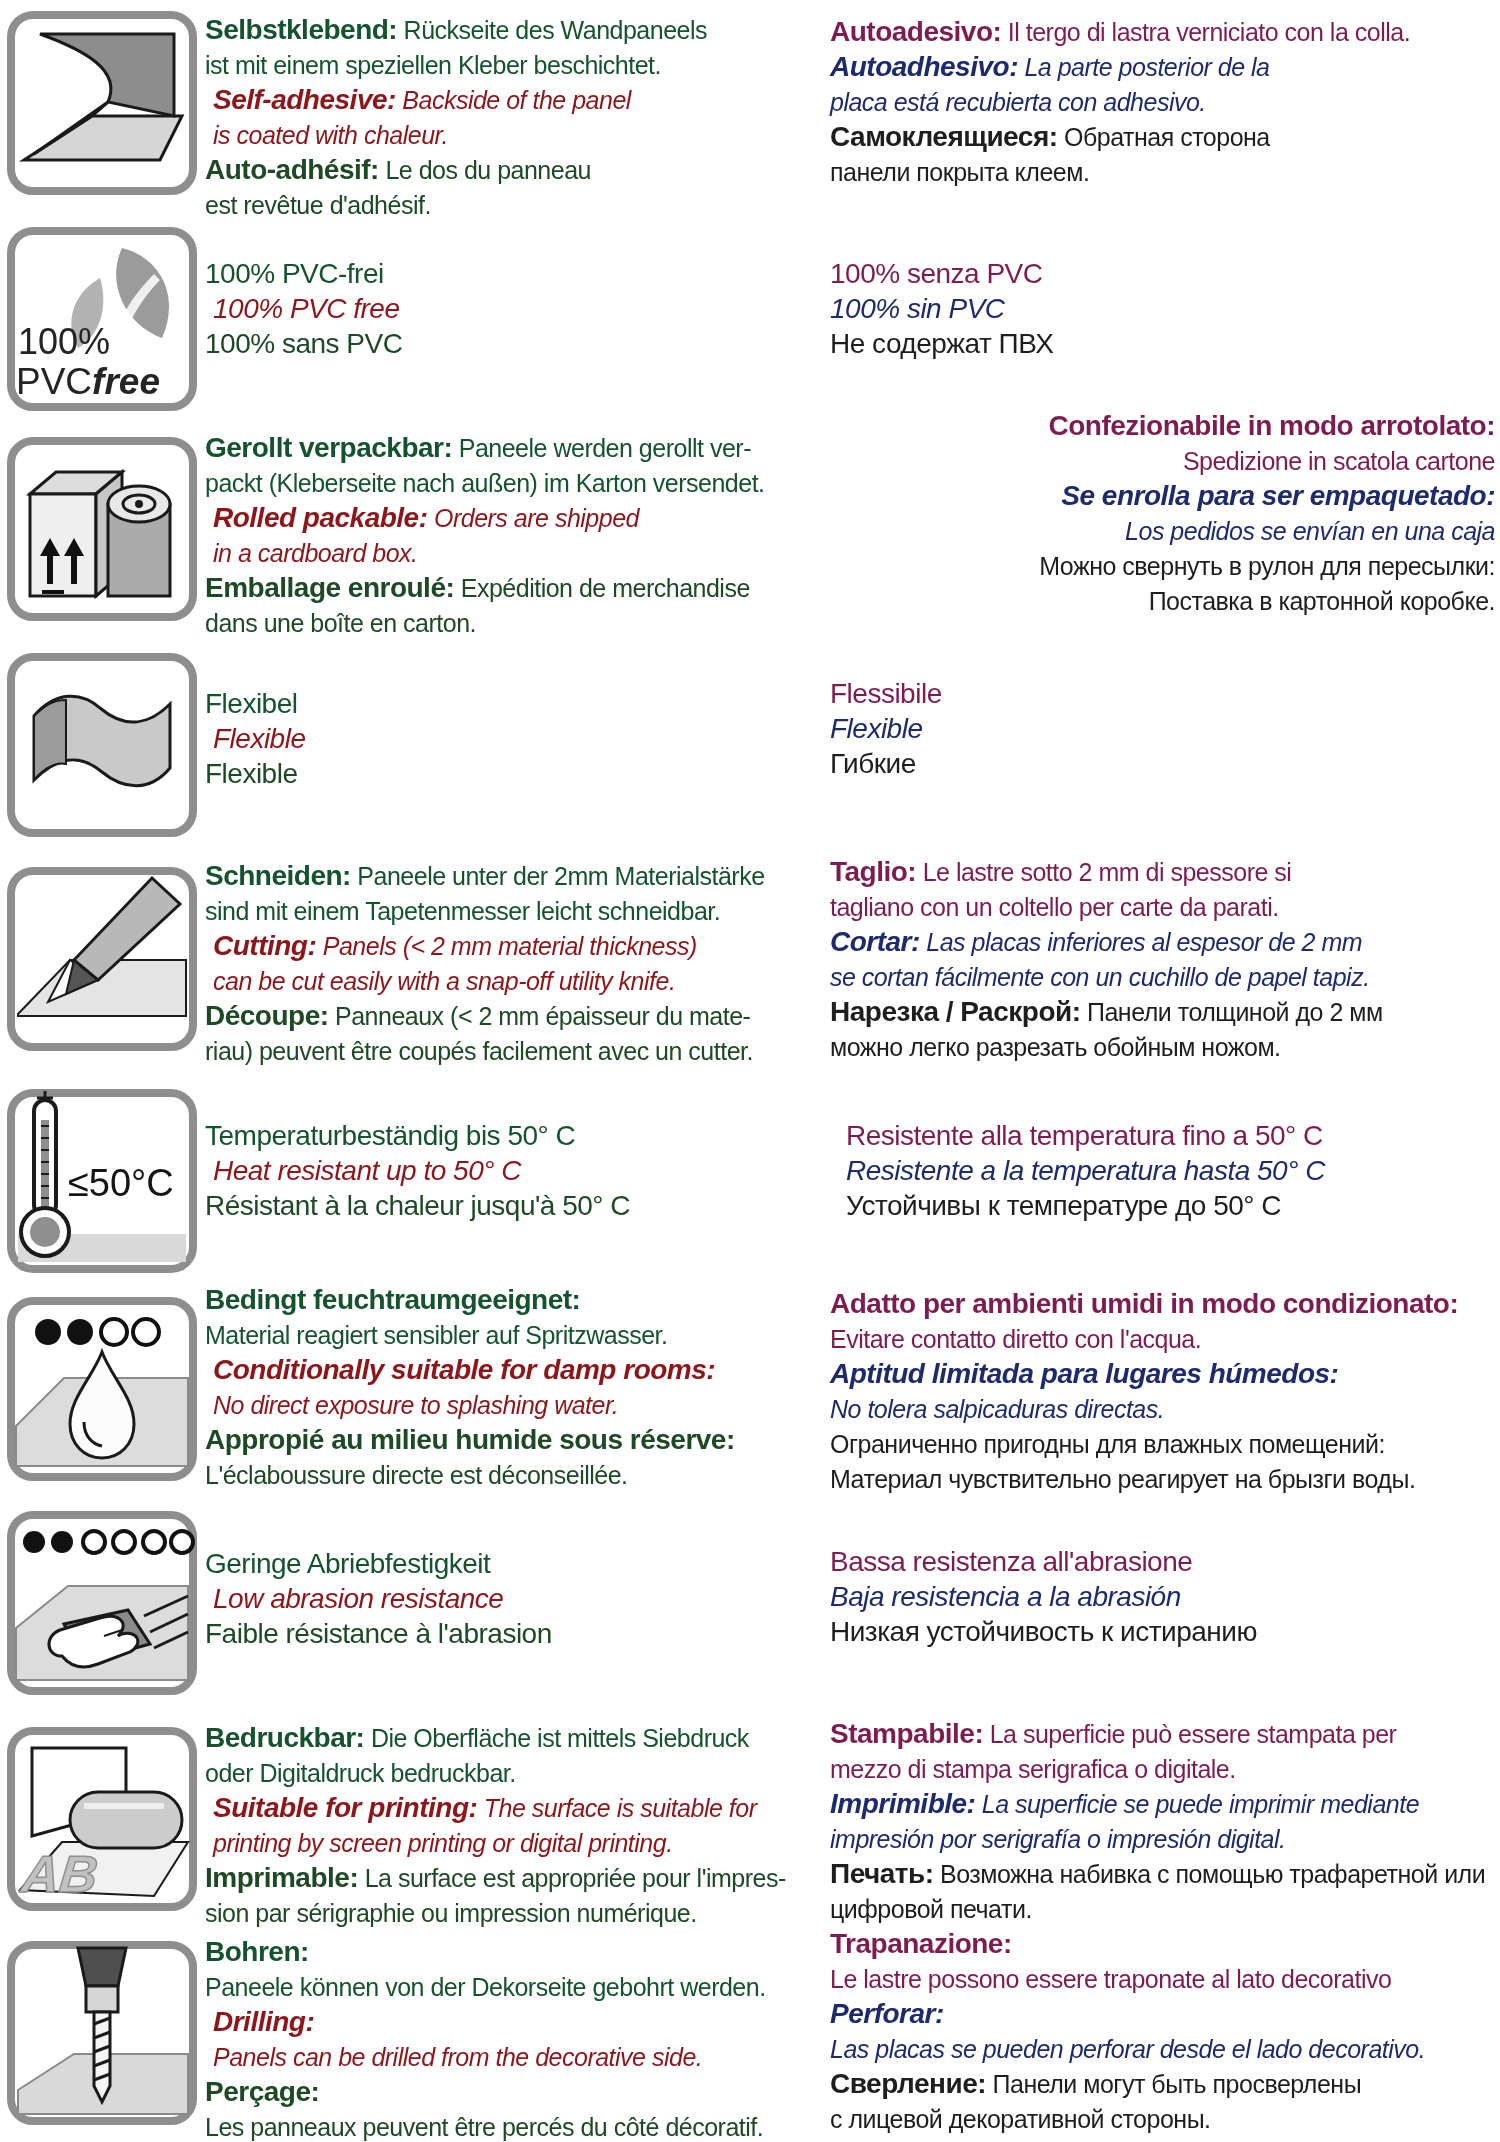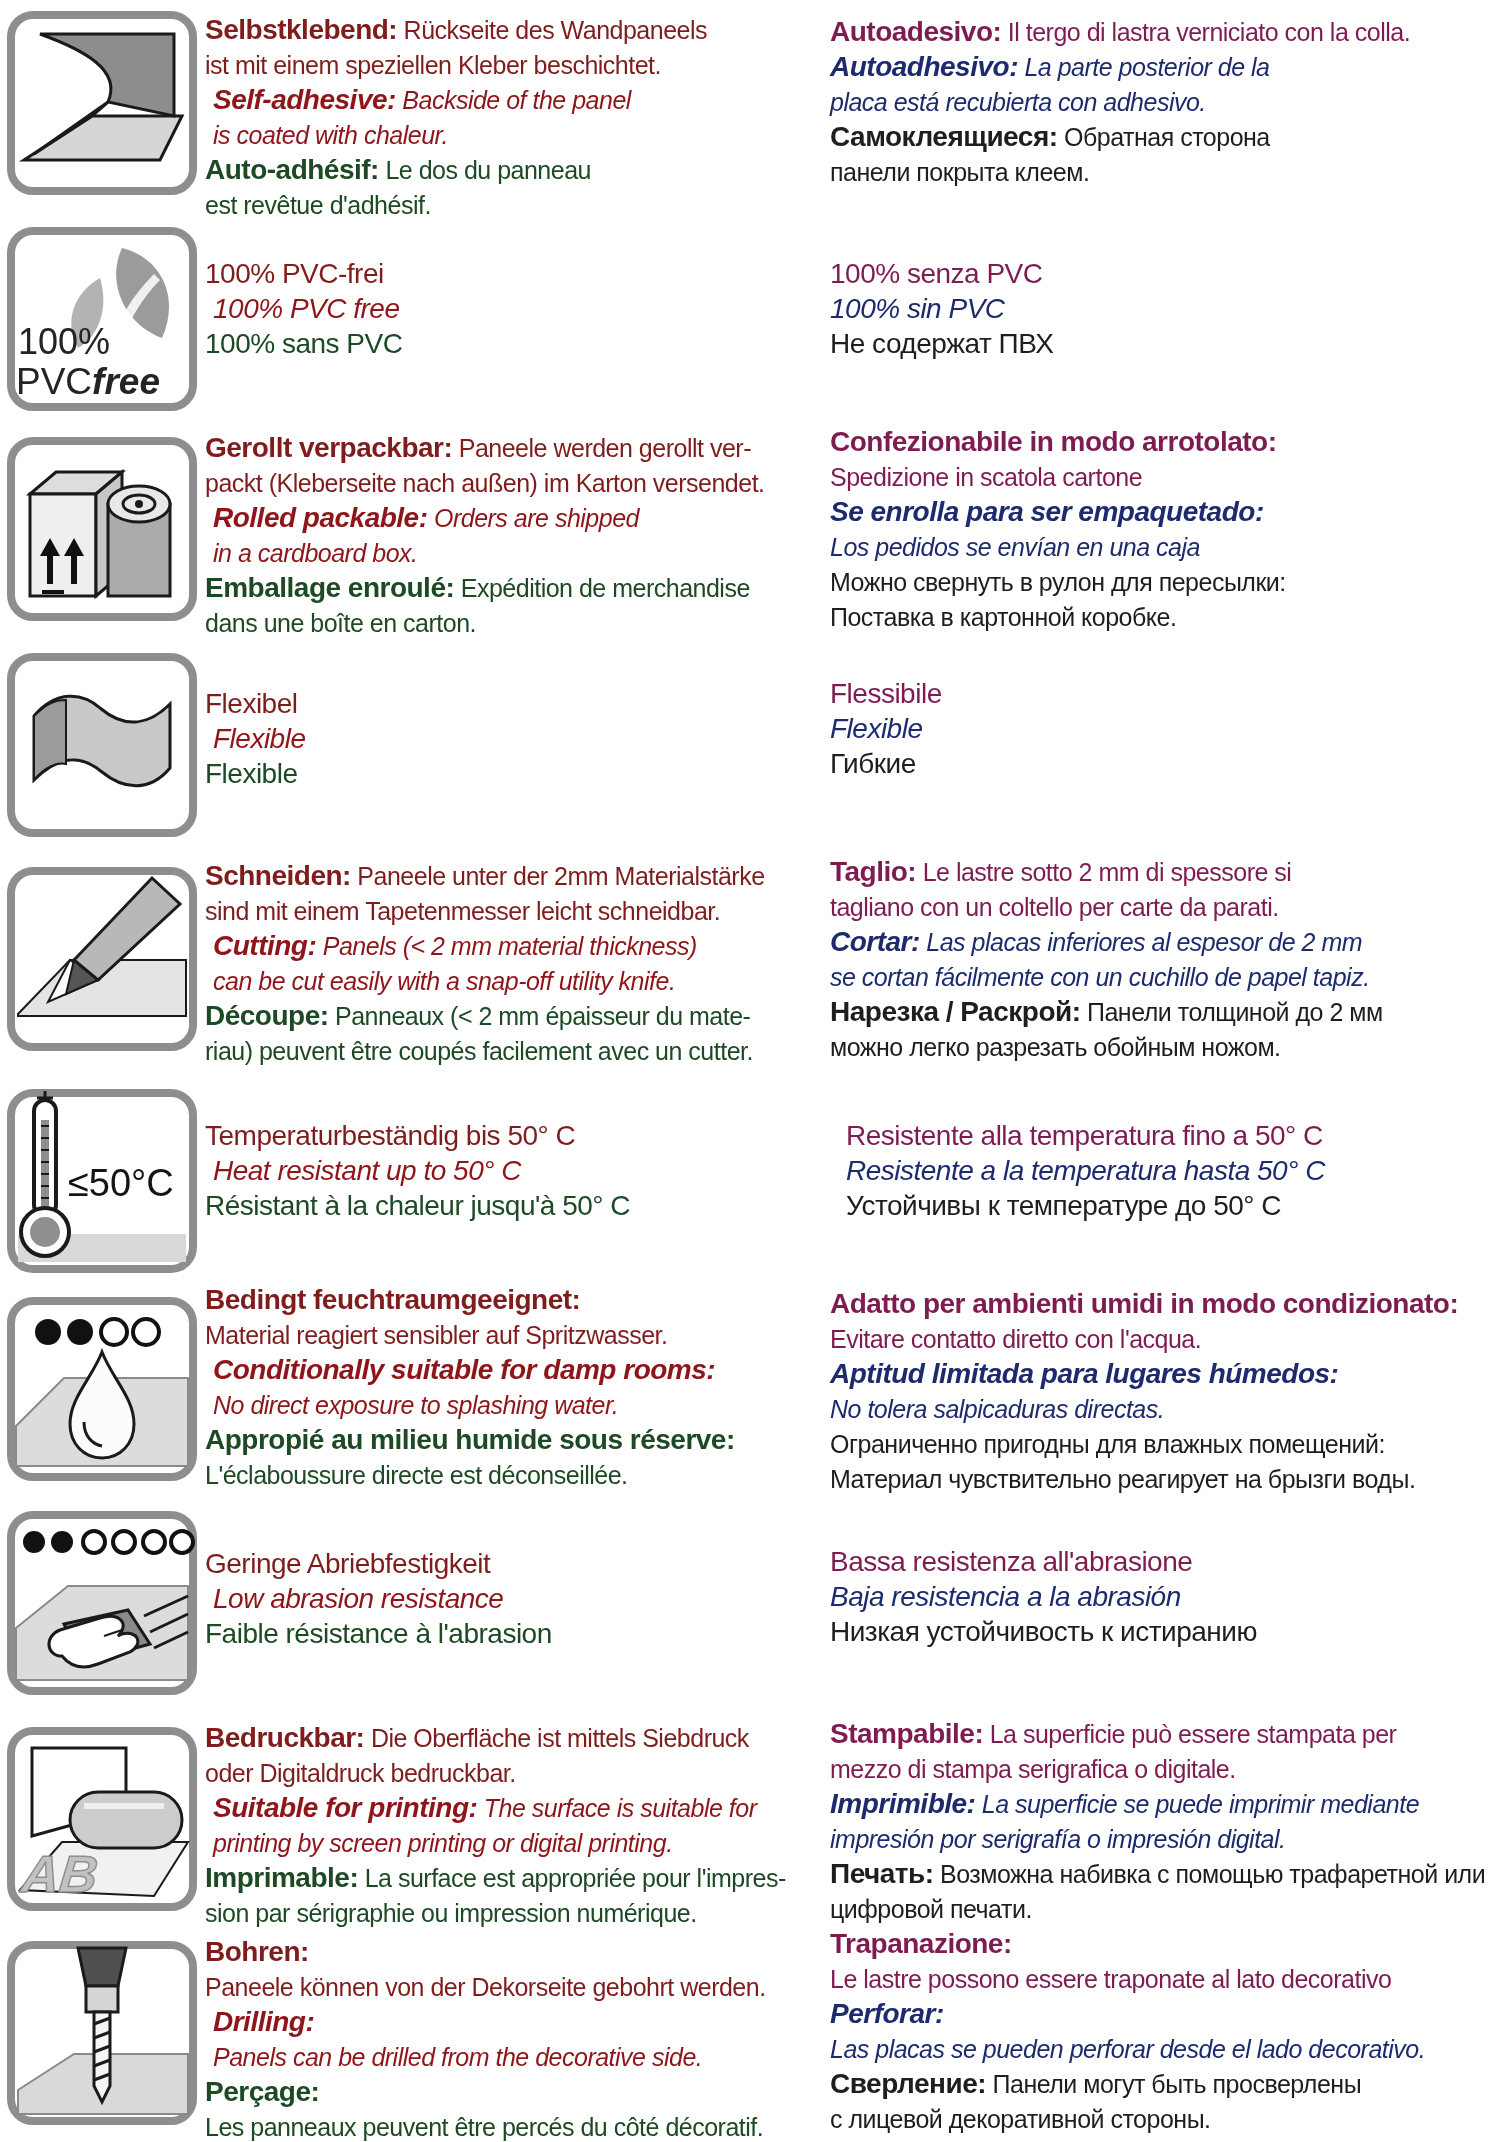--- a/index.html
+++ b/index.html
@@ -8,21 +8,21 @@
   .row{position:static;}
   .icon-box{position:absolute;left:4px;width:196px;height:190px;}
   .icon-box svg{width:100%;height:100%;display:block;font-family:"Liberation Sans",sans-serif;}
   .col{position:absolute;}
   .col-left{left:205px;width:615px;}
   .col-right{left:830px;width:665px;}
   .line{height:35px;line-height:35px;white-space:nowrap;letter-spacing:-0.5px;}
   .seg-t{font-size:25px;}
   .seg-b{font-size:28px;font-weight:700;}
   .line.lg .seg-t{font-size:28px;}
-  .de{color:#7f1d1d;}
+  .de{color:#14532d;}
   .en{color:#8e1519;font-style:italic;margin-left:8px;}
   .fr{color:#1d4a24;}
   .it{color:#7e1c52;}
   .es{color:#1d2b6e;font-style:italic;}
   .ru{color:#1e1e1e;}
 </style>
 </head>
 <body>
 
 <div id="page">
@@ -92,21 +92,21 @@
         </svg>
       </div>
     <div class="col col-left" style="top: 430px;">
         <div class="line de"><span class="seg-b">Gerollt verpackbar:</span><span class="seg-t"> Paneele werden gerollt ver-</span></div>
         <div class="line de"><span class="seg-b"></span><span class="seg-t">packt (Kleberseite nach außen) im Karton versendet.</span></div>
         <div class="line en"><span class="seg-b">Rolled packable:</span><span class="seg-t"> Orders are shipped</span></div>
         <div class="line en"><span class="seg-b"></span><span class="seg-t">in a cardboard box.</span></div>
         <div class="line fr"><span class="seg-b">Emballage enroulé:</span><span class="seg-t"> Expédition de merchandise</span></div>
         <div class="line fr"><span class="seg-b"></span><span class="seg-t">dans une boîte en carton.</span></div>
       </div>
-    <div class="col col-right" style="top: 424px;">
+    <div class="col col-right" style="top: 408px; text-align: right;">
         <div class="line it"><span class="seg-b">Confezionabile in modo arrotolato:</span><span class="seg-t"></span></div>
         <div class="line it"><span class="seg-b"></span><span class="seg-t">Spedizione in scatola cartone</span></div>
         <div class="line es"><span class="seg-b">Se enrolla para ser empaquetado:</span><span class="seg-t"></span></div>
         <div class="line es"><span class="seg-b"></span><span class="seg-t">Los pedidos se envían en una caja</span></div>
         <div class="line ru"><span class="seg-b"></span><span class="seg-t">Можно свернуть в рулон для пересылки:</span></div>
         <div class="line ru"><span class="seg-b"></span><span class="seg-t">Поставка в картонной коробке.</span></div>
       </div>
   </section>
     <section class="row">
     <div class="icon-box" style="top: 650px;">

